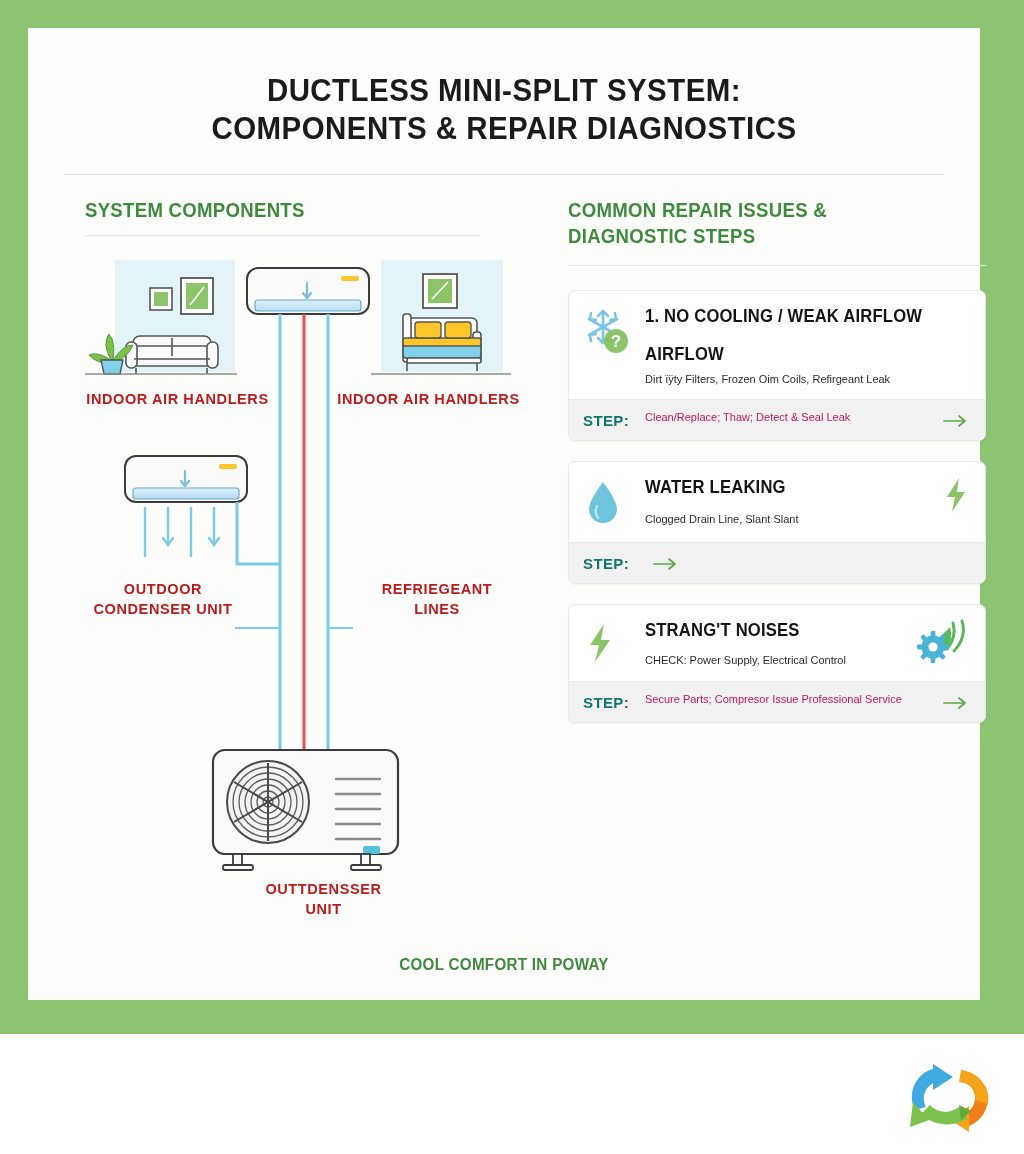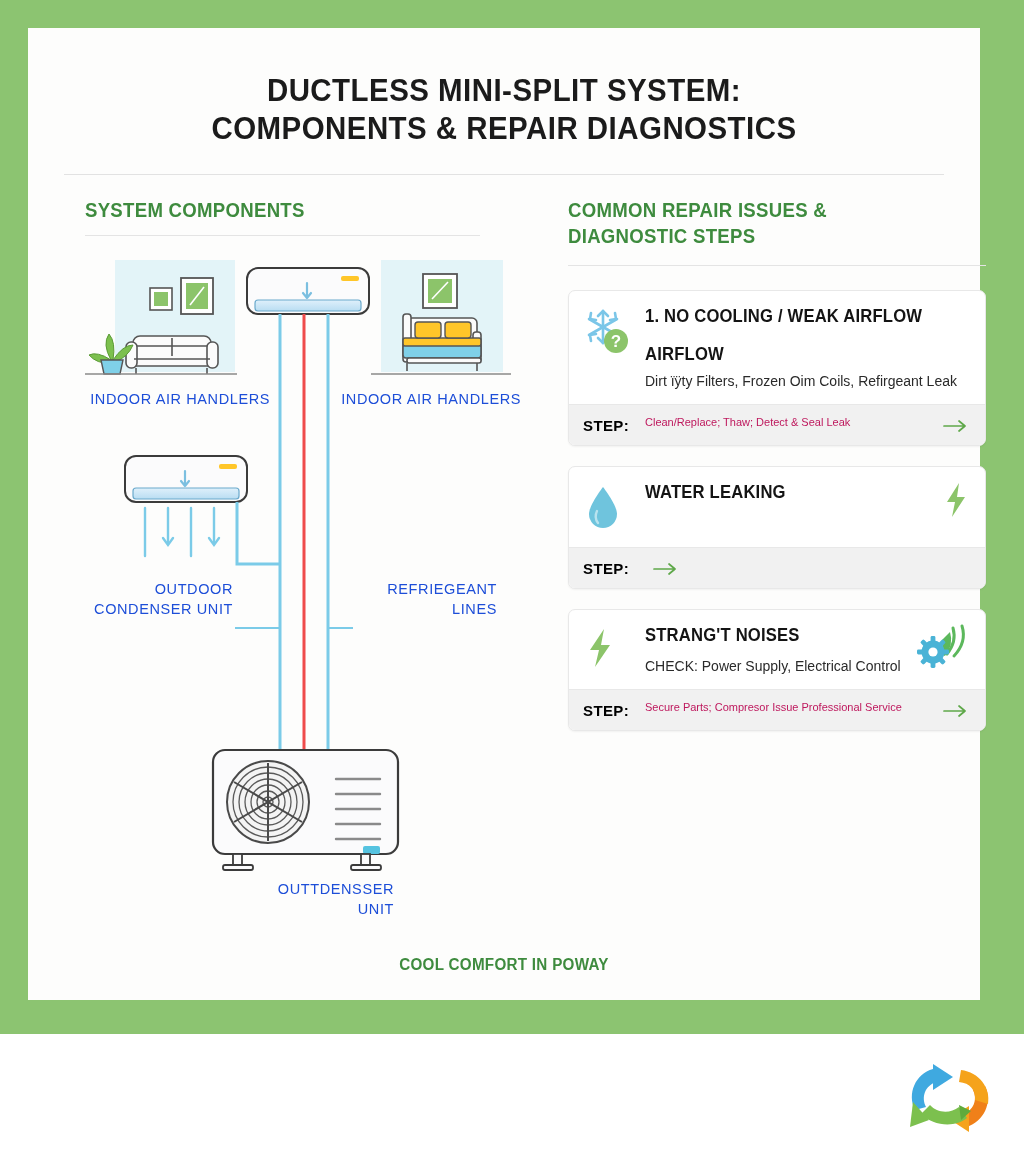--- a/index.html
+++ b/index.html
@@ -45,49 +45,49 @@
     color:#3e8b3e;font-weight:bold;font-size:20px;letter-spacing:.3px;
     transform:scaleX(.93);transform-origin:left center;line-height:1.32;
   }
   .sec-rule{height:1px;background:#e4e4e4;margin-top:12px;}
   .col-left .sec-rule{width:395px;}
   .col-right .sec-rule{width:418px;margin-top:16px;}
   
   .diagram{position:relative;width:455px;height:690px;margin-top:14px;}
   .diagram svg{position:absolute;left:0;top:0;}
   .dlabel{
-    position:absolute;font-size:14.5px;color:#1d4ed8;letter-spacing:.6px;
-    text-align:right;line-height:1.35;
+    position:absolute;font-size:14.5px;color:#b91c1c;letter-spacing:.6px;
+    text-align:center;line-height:1.35;font-weight:bold;
   }
   
   .cards{margin-top:24px;}
   .card{
     background:#ffffff;border:1px solid #e8e8e8;border-radius:7px;
     margin-bottom:20px;overflow:hidden;
     box-shadow:0 1px 2px rgba(0,0,0,.05);
     position:relative;
   }
   .card-body{display:flex;padding:14px 16px 12px 14px;}
   .card-icon{width:62px;flex:none;padding-top:2px;}
   .card-main{flex:1;padding-right:6px;}
   .card-title{
     font-weight:bold;font-size:17.5px;color:#141414;letter-spacing:.2px;
     transform:scaleX(.95);transform-origin:left center;line-height:1.35;
   }
   .card-sub{
-    font-size:14px;color:#2a2a2a;line-height:1.42;margin-top:5px;
+    font-size:11px;color:#2a2a2a;line-height:1.42;margin-top:5px;
   }
   .card-corner{position:absolute;right:14px;top:14px;}
   .step{
     display:flex;align-items:flex-start;
     background:#f1f1f1;border-top:1px solid #e8e8e8;
     padding:10px 16px 11px 14px;
   }
   .step-k{
-    color:#000000;font-weight:bold;font-size:15px;letter-spacing:.4px;
+    color:#0f766e;font-weight:bold;font-size:15px;letter-spacing:.4px;
     width:62px;flex:none;padding-top:2px;
   }
   .step-v{flex:1;font-size:11px;color:#be185d;line-height:1.4;}
   .step-arrow{width:34px;flex:none;display:flex;align-items:center;justify-content:flex-end;padding-top:4px;}
   
   .tagline{
     position:absolute;left:0;right:0;bottom:26px;text-align:center;
     color:#3e8b3e;font-weight:bold;font-size:16px;letter-spacing:.3px;
     transform:scaleX(.95);
   }
@@ -246,26 +246,26 @@
 
           <div class="dlabel" style="left:0px;top:140px;width:185px;">INDOOR AIR HANDLERS</div>
 
           <div class="dlabel" style="left:251px;top:140px;width:185px;">INDOOR AIR HANDLERS</div>
 
           <div class="dlabel" style="left:8px;top:330px;width:140px;">
             <div>OUTDOOR</div>
             <div>CONDENSER UNIT</div>
           </div>
 
-          <div class="dlabel" style="left:272px;top:330px;width:140px;">
+          <div class="dlabel" style="left:282px;top:330px;width:140px;">
             <div>REFRIEGEANT</div>
             <div>LINES</div>
           </div>
 
-          <div class="dlabel" style="left:144px;top:630px;width:165px;">
+          <div class="dlabel" style="left:156px;top:630px;width:165px;">
             <div>OUTTDENSSER</div>
             <div>UNIT</div>
           </div>
         </div>
       </div>
 
       <div class="col-div"></div>
 
       <div class="col-right">
         <div class="sec-head">
@@ -320,20 +320,21 @@
             </div>
             <div class="card-body">
               <div class="card-icon">
                 <svg width="40" height="48" viewBox="0 0 40 48">
                   <path d="M20 4 C20 4 6 22 6 31 a14 14 0 0 0 28 0 C34 22 20 4 20 4 z" fill="#6fc4dd"></path>
                   <path d="M14 28 a8 10 0 0 0 1 12" stroke="#b9e3ef" stroke-width="2.4" fill="none" stroke-linecap="round"></path>
                 </svg>
               </div>
               <div class="card-main">
                 <div class="card-title">WATER LEAKING</div>
+                <div class="card-sub" style="margin-top:12px;">Clogged Drain Line, Slant Slant</div>
               </div>
             </div>
             <div class="step">
               <div class="step-k">STEP:</div>
               <div class="step-arrow">
                 <svg width="26" height="14" viewBox="0 0 26 14">
                   <path d="M1 7 H22 M16 2 L22 7 L16 12" stroke="#5fa84a" stroke-width="1.7" fill="none" stroke-linecap="round" stroke-linejoin="round"></path>
                 </svg>
               </div>
             </div>

